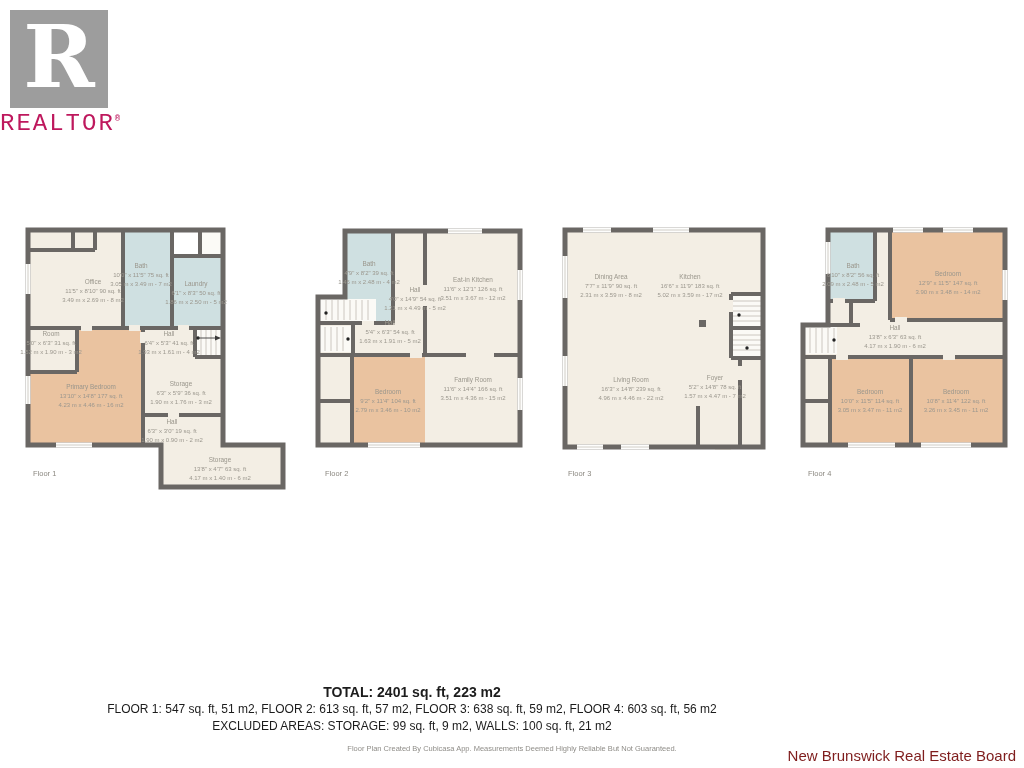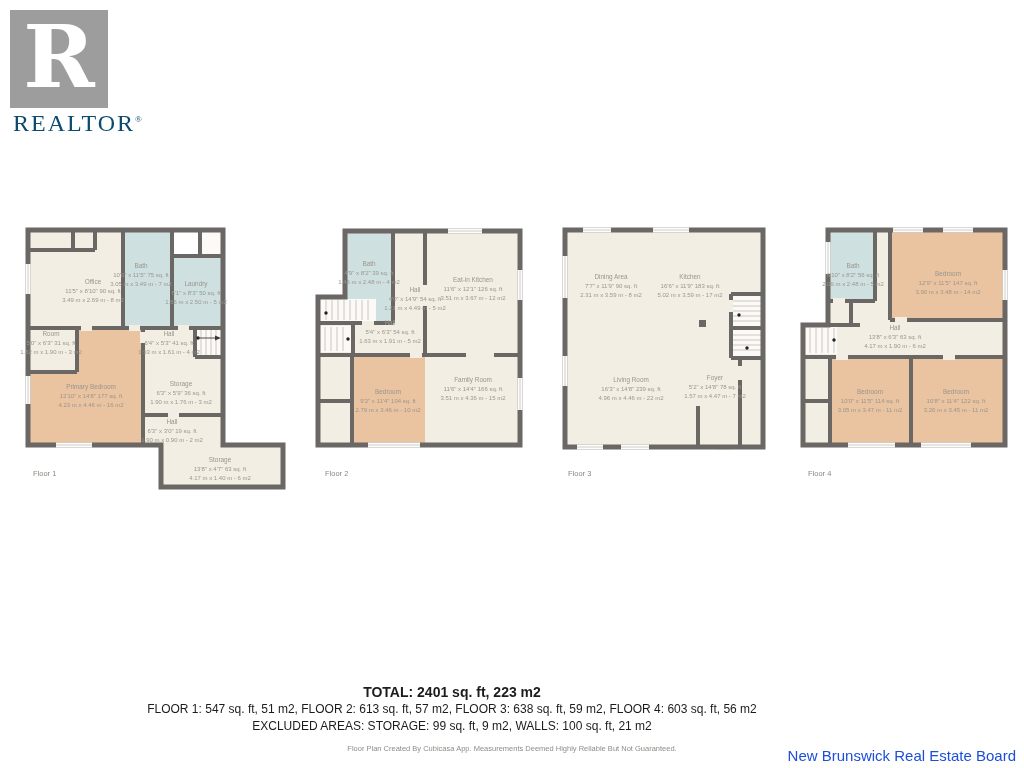--- a/index.html
+++ b/index.html
@@ -3,42 +3,42 @@
 <meta charset="utf-8">
 <style>
   html,body{margin:0;padding:0;background:#fff;}
   .canvas{position:relative;width:1024px;height:768px;background:#ffffff;overflow:hidden;
           font-family:"Liberation Sans",sans-serif;}
   
   .logo{position:absolute;left:10px;top:10px;width:98px;height:98px;background:#9d9d9d;
         display:flex;align-items:center;justify-content:center;}
   .logo-r{color:#ffffff;font-family:"DejaVu Serif",serif;font-weight:bold;font-size:86px;line-height:1;
           transform:translateY(-2px);}
-  .wordmark{position:absolute;left:13px;top:110px;font-size:24px;color:#0c4a6e;letter-spacing:2px;
-            font-family:Liberation Serif, serif;}
+  .wordmark{position:absolute;left:0;top:110px;font-size:24px;color:#be185d;letter-spacing:2px;
+            font-family:Liberation Mono, monospace;}
   .wordmark sup{font-size:9px;letter-spacing:0;}
   
   svg.plan{position:absolute;overflow:visible;}
   .wallext{fill:none;stroke:#6a6764;stroke-width:5;}
   .wallint{fill:none;stroke:#6a6764;stroke-width:4;}
   .gap{fill:none;stroke:#f3eee4;stroke-width:6;}
   .win{fill:none;stroke:#fdfdfc;stroke-width:5;}
   .wincase{fill:none;stroke:#c5c1ba;stroke-width:0.8;}
   .tread{stroke:#c6c2ba;stroke-width:0.9;}
   .stairbox{fill:#fbfaf6;}
   .rn{font-size:6.4px;fill:#9a968c;text-anchor:middle;}
   .rd{font-size:6px;fill:#9b978e;text-anchor:middle;}
   .fl{font-size:7.5px;fill:#8b8880;}
   
-  .summary{position:absolute;left:0;top:684px;width:824px;text-align:center;color:#1c1c1c;line-height:17px;margin-left:40px;}
+  .summary{position:absolute;left:0;top:684px;width:824px;text-align:center;color:#1c1c1c;line-height:17px;}
   .summary .total{font-size:14px;font-weight:bold;}
   .summary .line{font-size:12px;}
   .disclaimer{position:absolute;left:0;top:744px;width:1024px;text-align:center;
               font-size:7.5px;color:#8f8d88;}
-  .board{position:absolute;right:8px;top:747px;font-size:15px;color:#1d4ed8;}
+  .board{position:absolute;right:8px;top:747px;font-size:15px;color:#7f1d1d;}
 </style>
 </head>
 <body>
 
 <div class="canvas">
 
   <div class="logo">
     <span class="logo-r">R</span>
   </div>
   <div class="wordmark"><span>REALTOR</span><sup>®</sup></div>

